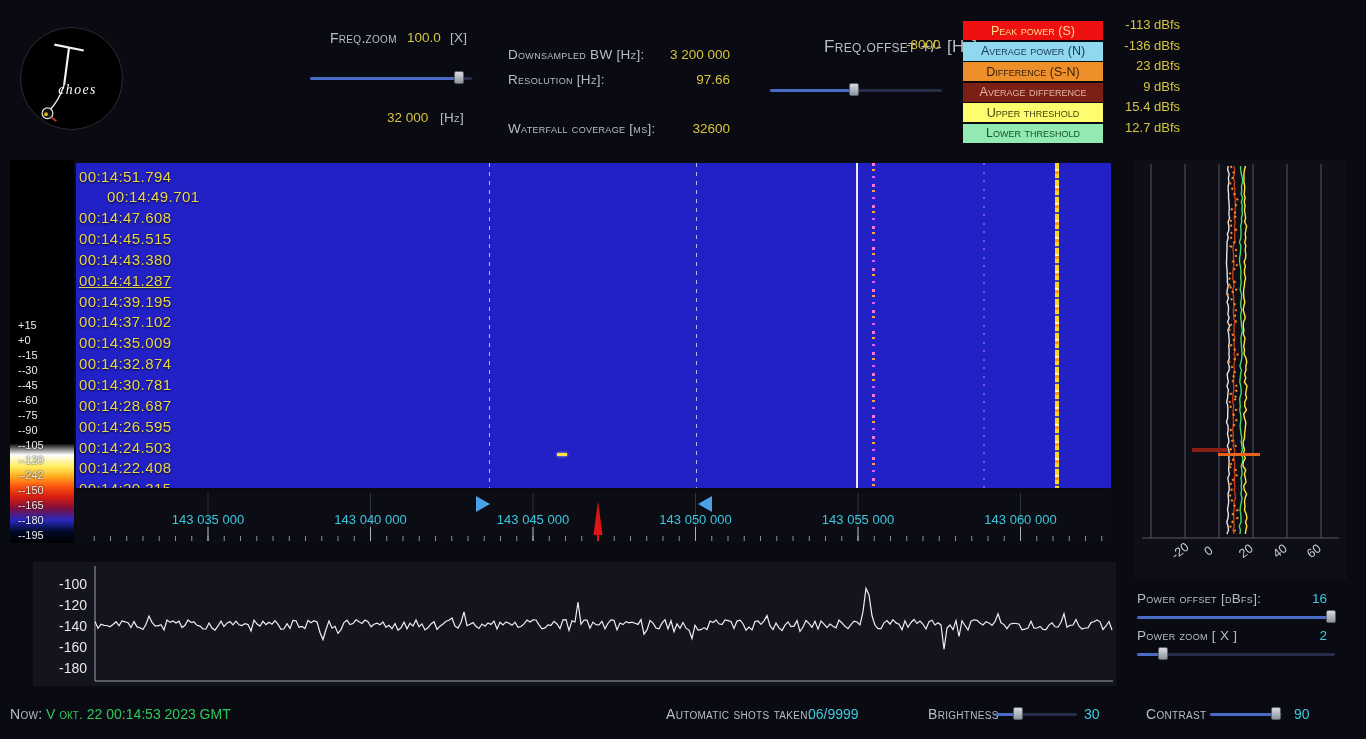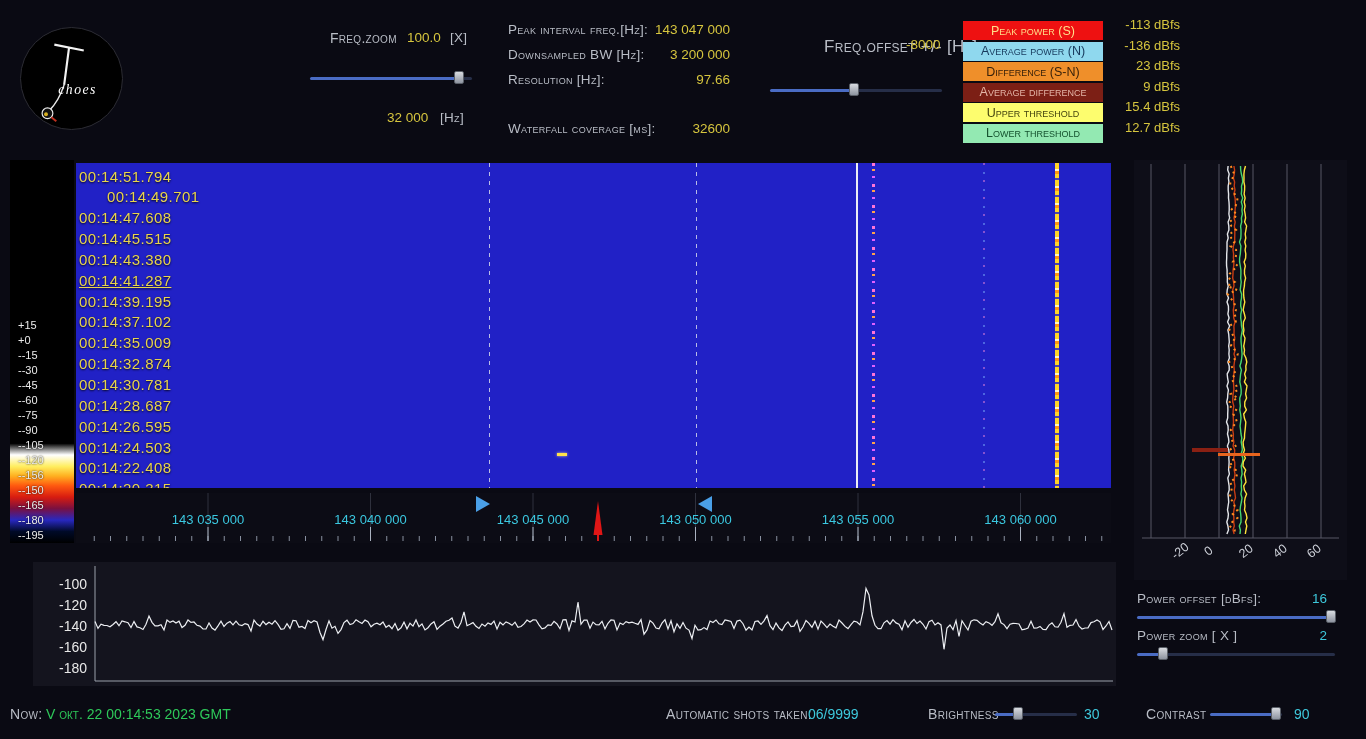--- a/index.html
+++ b/index.html
@@ -61,24 +61,20 @@
   <span class="value abs" style="left:407px;top:30px">100.0</span>
   <span class="label abs" style="left:450px;top:30px">[X]</span>
   <div class="slider" style="left:310px;top:71px;width:162px">
     <div class="track" style="background: linear-gradient(90deg, rgb(74, 108, 196) 92%, rgb(38, 46, 72) 92%);"></div>
     <div class="handle" style="left: calc(92% - 5px);"></div>
   </div>
   <span class="value abs" style="left:387px;top:110px">32 000</span>
   <span class="label abs" style="left:440px;top:110px">[Hz]</span>
 
   <div class="abs" style="left:508px;top:22px;width:222px;height:128px">
-      <div class="info-row" style="top: 0px;">
-        <span class="label" style="position: absolute; left: 0px; top: 0px;">Peak interval freq.[Hz]:</span>
-        <span class="value" style="position: absolute; right: 0px; top: 0px;">143 047 000</span>
-      </div>
       <div class="info-row" style="top: 24.75px;">
         <span class="label" style="position: absolute; left: 0px; top: 0px;">Downsampled BW  [Hz]:</span>
         <span class="value" style="position: absolute; right: 0px; top: 0px;">3 200 000</span>
       </div>
       <div class="info-row" style="top: 49.5px;">
         <span class="label" style="position: absolute; left: 0px; top: 0px;">Resolution [Hz]:</span>
         <span class="value" style="position: absolute; right: 0px; top: 0px;">97.66</span>
       </div>
       <div class="info-row" style="top: 99px;">
         <span class="label" style="position: absolute; left: 0px; top: 0px;">Waterfall coverage [ms]:</span>
@@ -117,21 +113,21 @@
         <div class="db-lab" style="top: 160px;">+15</div>
         <div class="db-lab" style="top: 175px;">+0</div>
         <div class="db-lab" style="top: 190px;">--15</div>
         <div class="db-lab" style="top: 205px;">--30</div>
         <div class="db-lab" style="top: 220px;">--45</div>
         <div class="db-lab" style="top: 235px;">--60</div>
         <div class="db-lab" style="top: 250px;">--75</div>
         <div class="db-lab" style="top: 265px;">--90</div>
         <div class="db-lab" style="top: 280px;">--105</div>
         <div class="db-lab" style="top: 295px;">--120</div>
-        <div class="db-lab" style="top: 310px;">--156</div>
+        <div class="db-lab" style="top: 310px;">--242</div>
         <div class="db-lab" style="top: 325px;">--150</div>
         <div class="db-lab" style="top: 340px;">--165</div>
         <div class="db-lab" style="top: 355px;">--180</div>
         <div class="db-lab" style="top: 370px;">--195</div>
       </div>
   </div>
 
   <div class="abs" style="left:76px;top:163px;width:1035px;height:325px;background:#2121c6;overflow:hidden">
     <div>
         <div class="wf-ts" style="top: 4.5px;">00:14:51.794</div>

